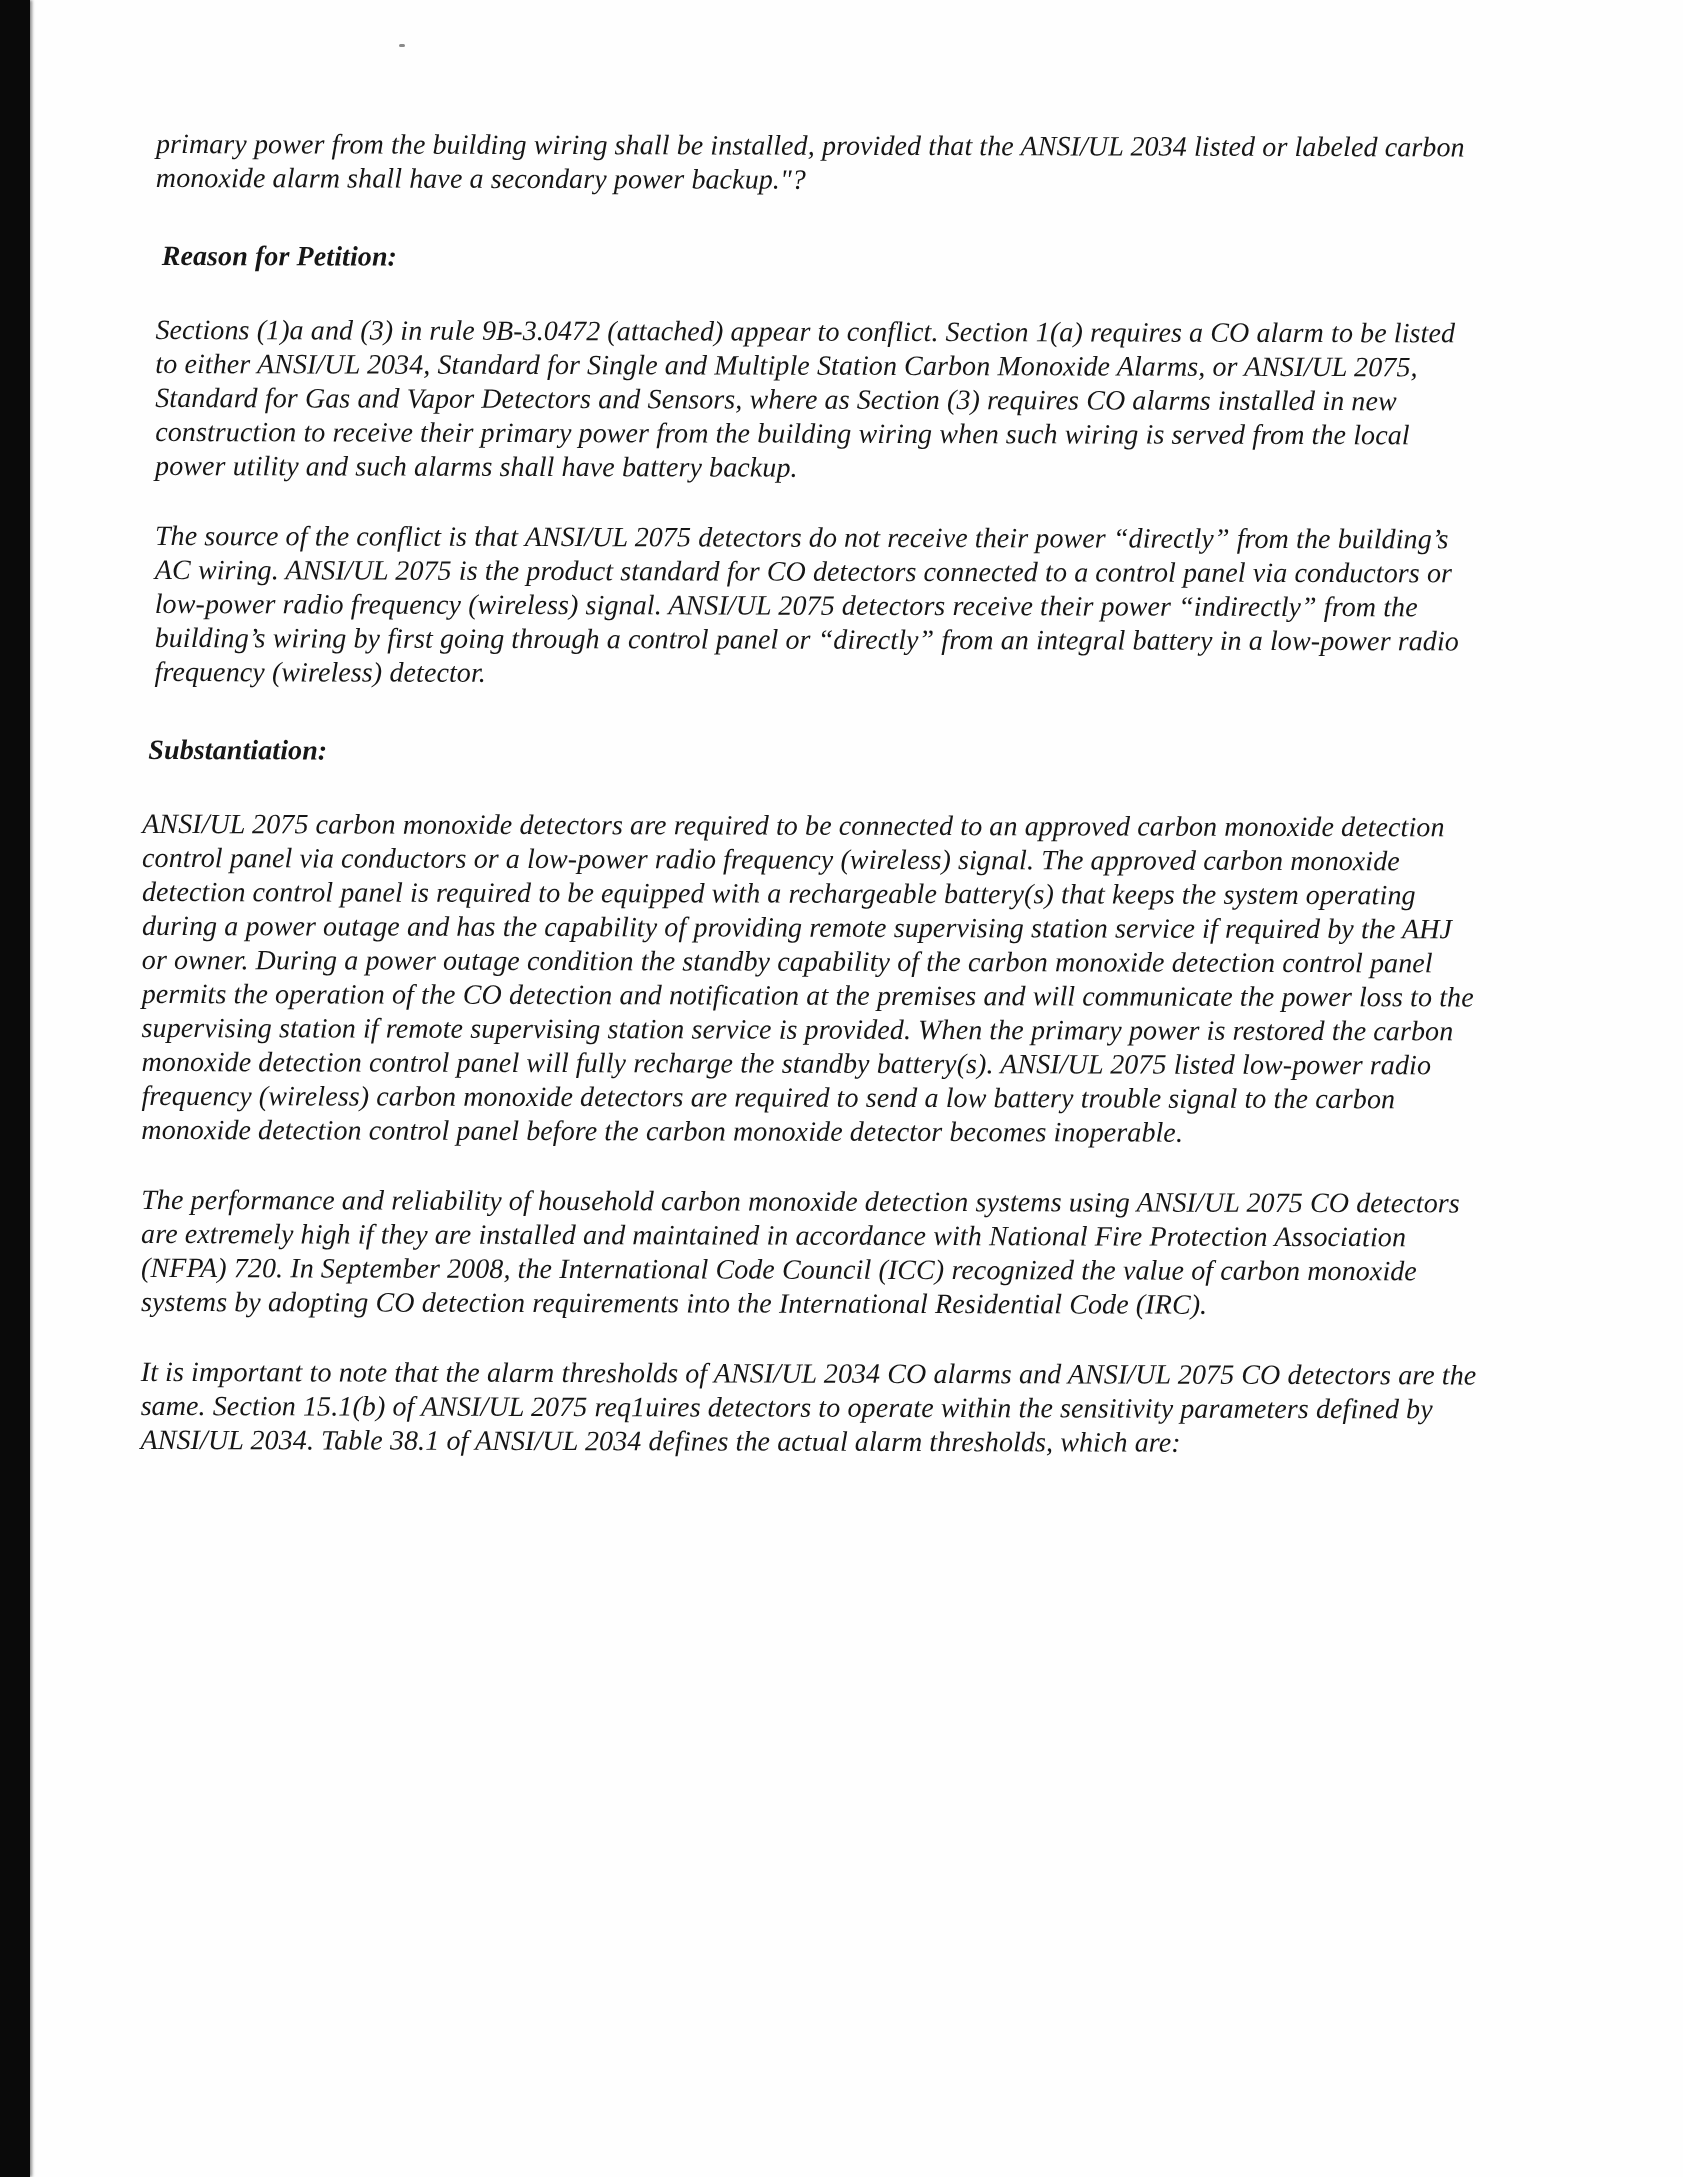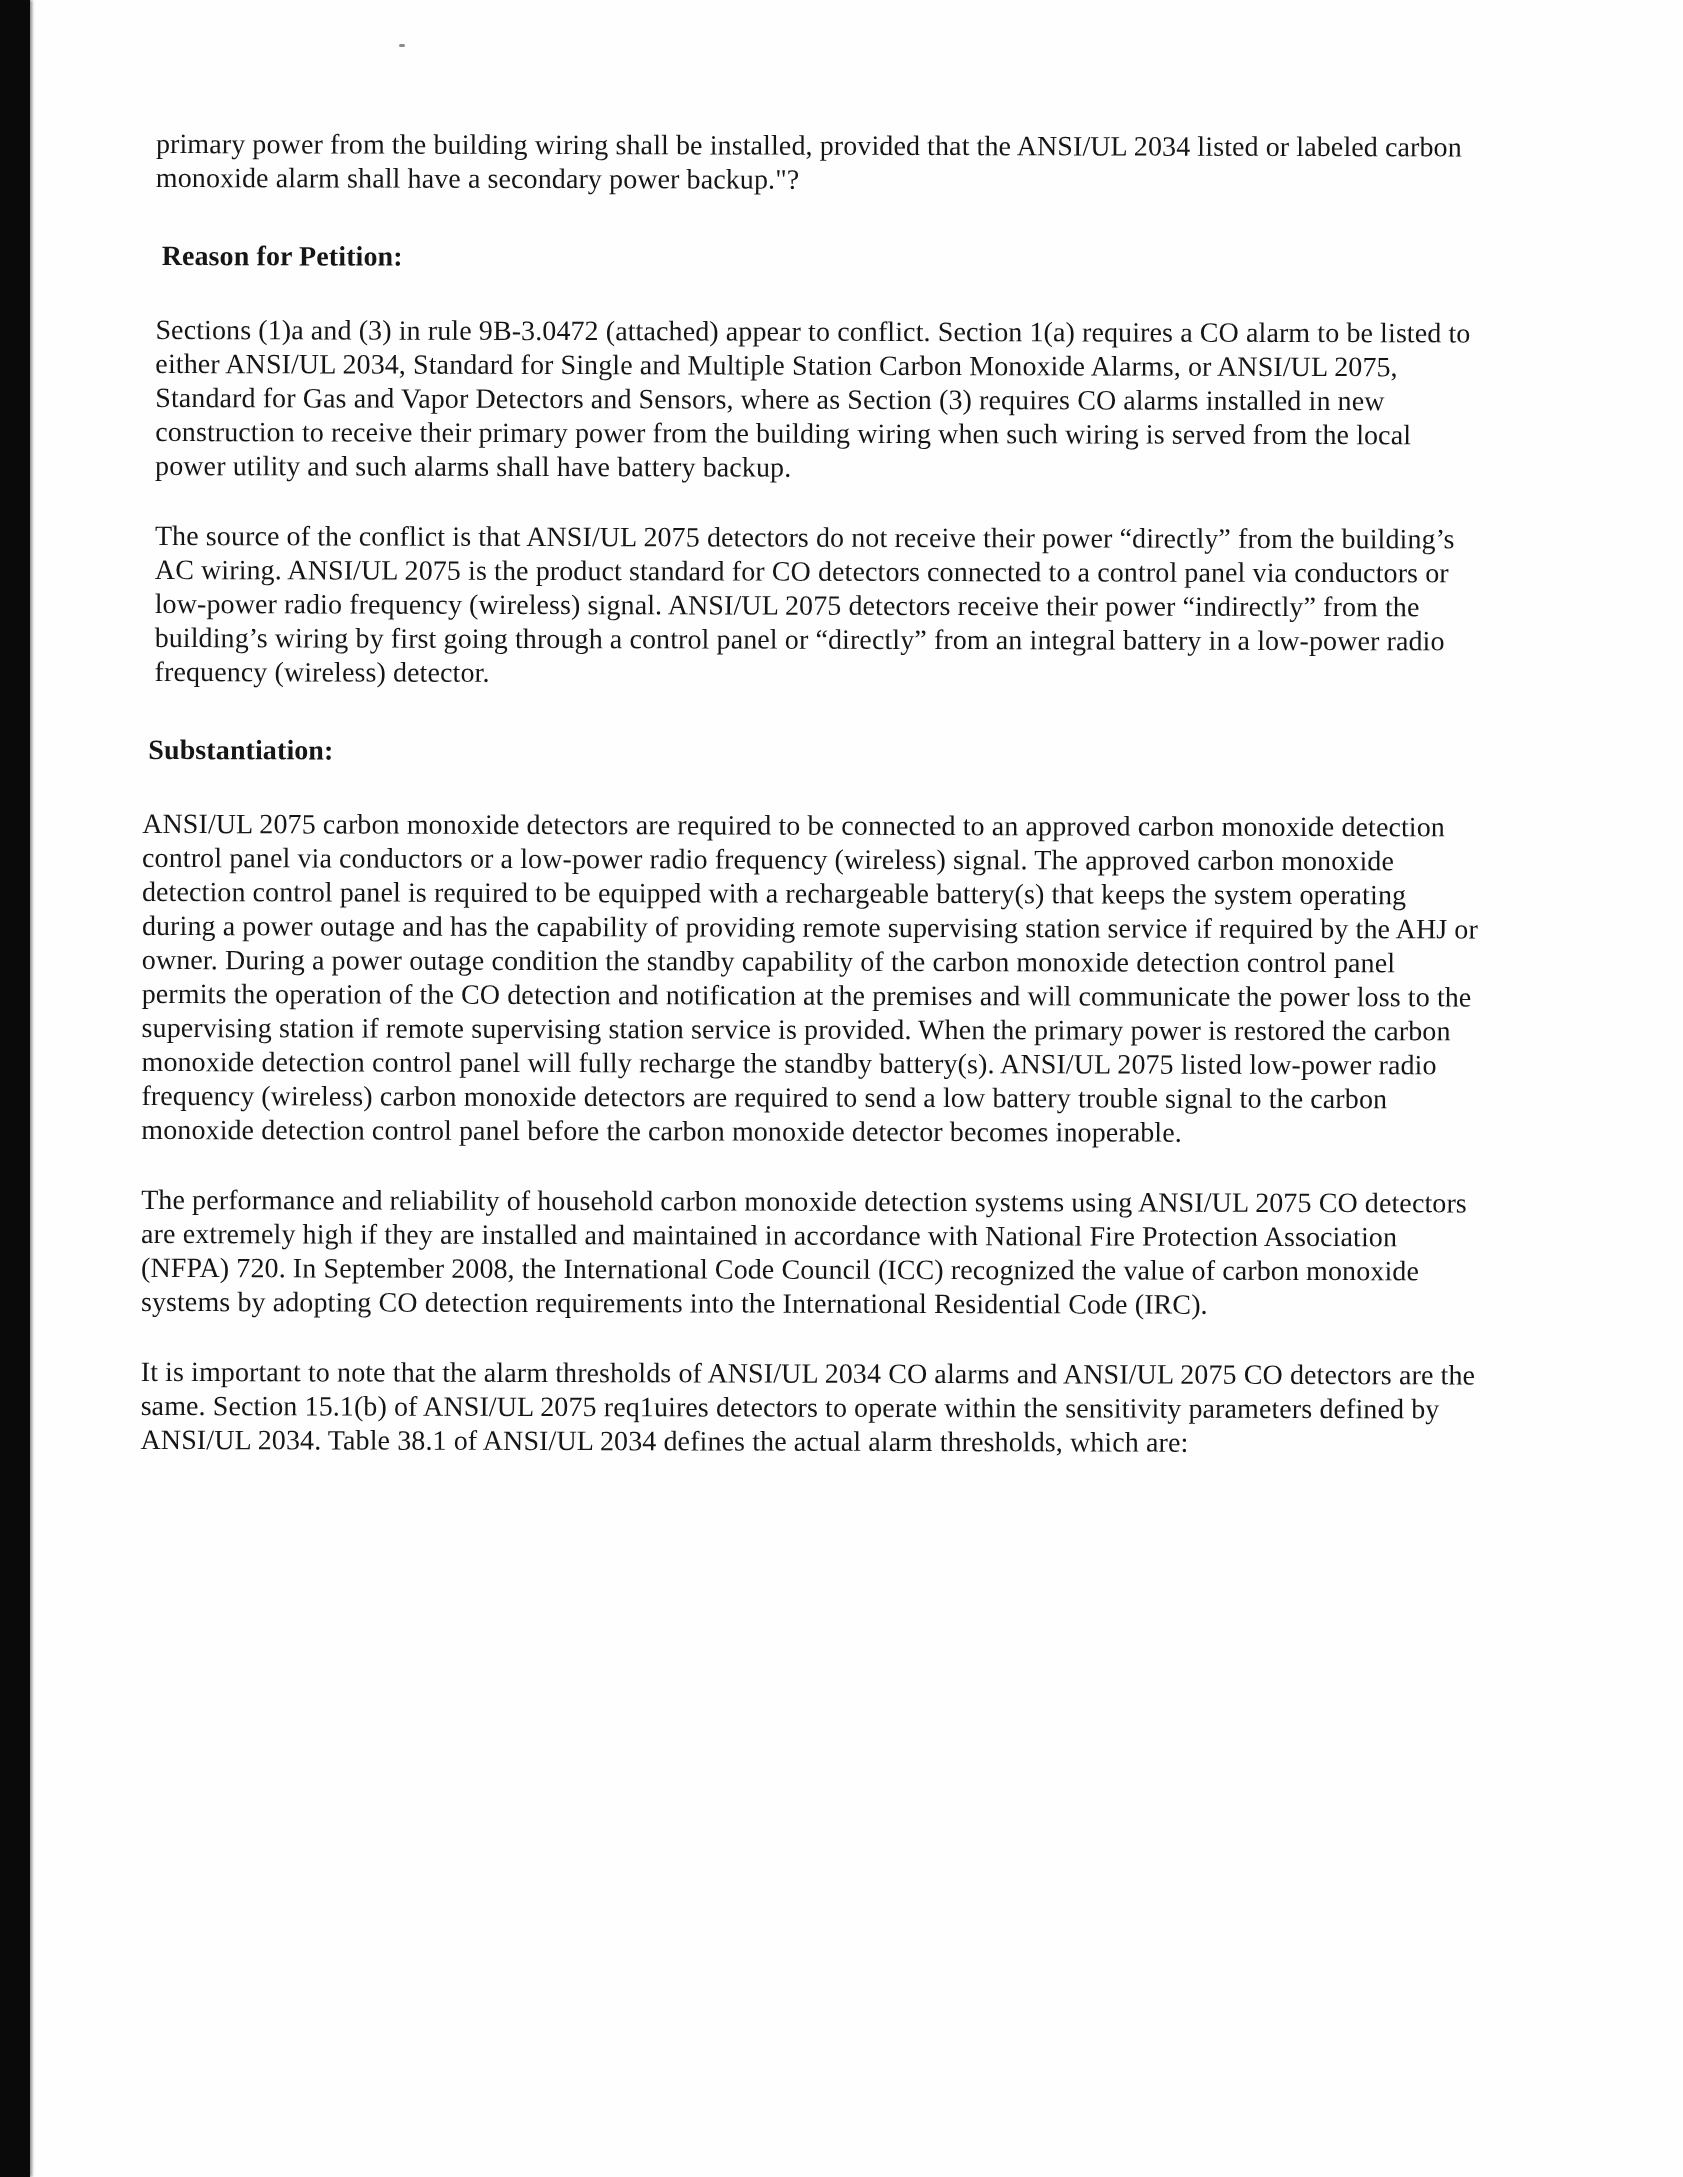--- a/index.html
+++ b/index.html
@@ -10,20 +10,21 @@
     height: 2177px;
     overflow: hidden;
   }
   .scan-root {
     position: relative;
     width: 1683px;
     height: 2177px;
     background: #fefefe;
     font-family: "Liberation Serif", serif;
     color: #161616;
+    font-style: italic;
   }
   .scan-bar {
     position: absolute;
     left: 0;
     top: 0;
     width: 30px;
     height: 2177px;
     background: #0a0a0a;
     box-shadow: 2px 0 3px rgba(0,0,0,0.45);
   }

